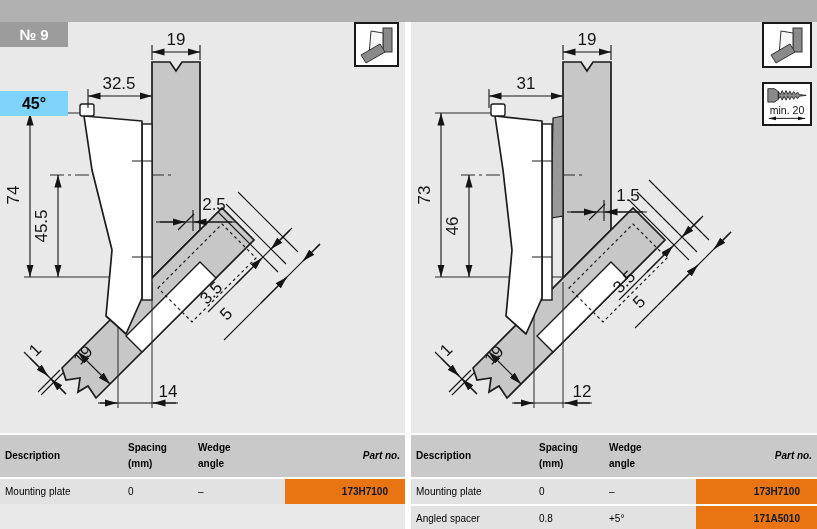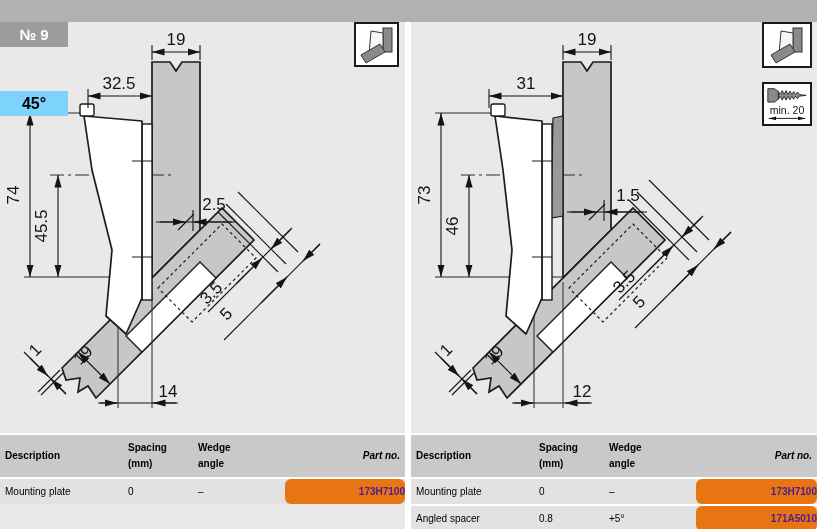--- a/index.html
+++ b/index.html
@@ -21,21 +21,21 @@
   .small{font-size:11px;fill:#141414;}
   .ptable{position:absolute;left:0;top:411px;width:100%;background:#ffffff;border-top:2px solid #fff;
           display:flex;flex-direction:column;gap:2px;z-index:6;}
   .thead,.trow{display:grid;grid-template-columns:123px 70px 92px 1fr;}
   .thead{height:42px;background:#c9c9c9;}
   .trow{height:25px;background:#e2e2e2;}
   .th,.td{display:flex;flex-direction:column;justify-content:center;padding-left:5px;
           font-size:10px;line-height:16px;color:#000;}
   .th{font-weight:bold;}
   .right{align-items:flex-end;padding-right:5px;padding-left:0;font-style:italic;}
-  .td.part{background:#e87511;color:#4c1d95;font-weight:bold;align-items:flex-end;padding-right:0;border-radius:6px;}
+  .td.part{background:#e87511;color:#0f172a;font-weight:bold;align-items:flex-end;padding-right:17px;}
   line,path,polygon,rect{vector-effect:none;}
 </style>
 </head>
 <body>
 
 <div class="topbar"></div>
 
 <div class="panel" id="panelL">
 
   <svg class="draw" width="405" height="411" viewBox="0 22 405 411">

